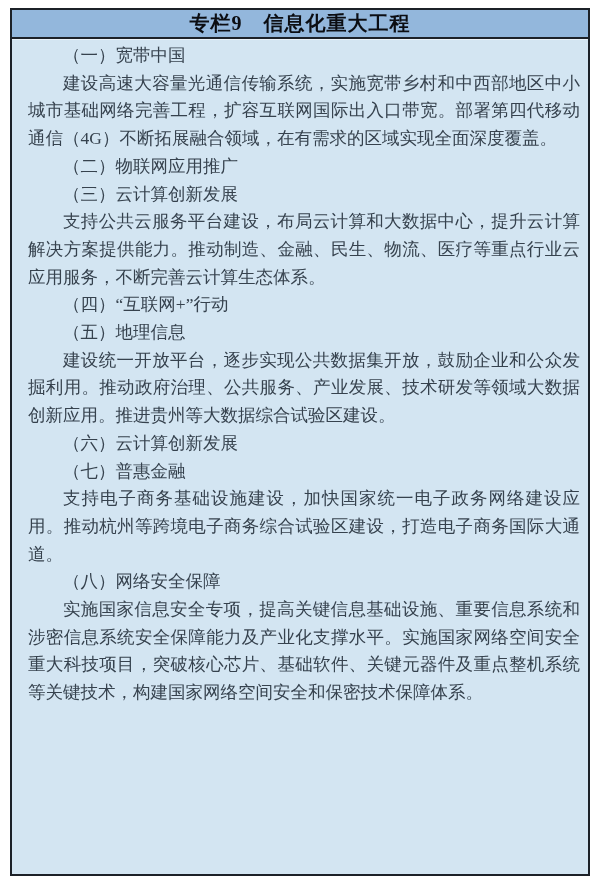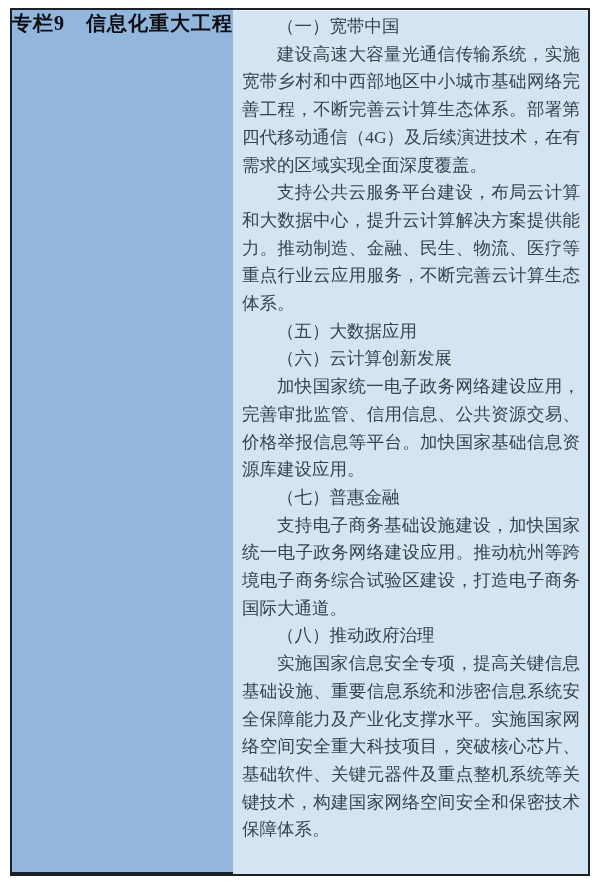--- a/index.html
+++ b/index.html
@@ -13,41 +13,41 @@
     box-sizing: border-box;
     width: 600px; height: 882px;
     padding: 8px 10px 6px 10px;
     background: #ffffff;
   }
   .panel {
     box-sizing: border-box;
     height: 100%;
     border: 2px solid #1c2128;
     display: flex;
-    flex-direction: row;
+    flex-direction: column;
     background: #d3e5f2;
     justify-content: flex-end;
   }
   .panel-header {
     background: #93b7dc;
     border-bottom: 2px solid #1c2128;
     text-align: center;
     font-weight: bold;
     font-size: 20px;
     line-height: 24px;
     padding: 1px 0 2px 0;
     color: #0b0d12;
     letter-spacing: 1px;
     flex: 0 0 auto;
   }
   .panel-body {
     flex: 1 1 auto;
     background: #d3e5f2;
     border-top: 1px solid #eaf2f9;
-    padding: 2px 8px 2px 9px;
+    padding: 2px 8px 2px 16px;
     font-size: 17.5px;
     line-height: 27.7px;
     color: #36424e;
     text-align: justify;
     overflow: hidden;
   }
   .panel-body p {
     margin: 0;
     text-indent: 2em;
   }
@@ -59,32 +59,35 @@
 <body>
 
 <div class="page">
   <div class="panel">
     <div class="panel-header">
       <span>专栏9　信息化重大工程</span>
     </div>
     <div class="panel-body">
 
       <p class="section-heading">（一）宽带中国</p>
-      <p class="section-paragraph">建设高速大容量光通信传输系统，实施宽带乡村和中西部地区中小城市基础网络完善工程，不断完善云计算生态体系。部署第四代移动通信（4G）及后续演进技术，在有需求的区域实现全面深度覆盖。</p>
+      <p class="section-paragraph">建设高速大容量光通信传输系统，实施宽带乡村和中西部地区中小城市基础网络完善工程，扩容互联网国际出入口带宽。部署第四代移动通信（4G）不断拓展融合领域，在有需求的区域实现全面深度覆盖。</p>
 
+      <p class="section-heading">（二）物联网应用推广</p>
 
+      <p class="section-heading">（三）云计算创新发展</p>
       <p class="section-paragraph">支持公共云服务平台建设，布局云计算和大数据中心，提升云计算解决方案提供能力。推动制造、金融、民生、物流、医疗等重点行业云应用服务，不断完善云计算生态体系。</p>
 
+      <p class="section-heading">（四）“互联网+”行动</p>
 
-      <p class="section-heading">（五）大数据应用</p>
+      <p class="section-heading">（五）地理信息</p>
+      <p class="section-paragraph">建设统一开放平台，逐步实现公共数据集开放，鼓励企业和公众发掘利用。推动政府治理、公共服务、产业发展、技术研发等领域大数据创新应用。推进贵州等大数据综合试验区建设。</p>
 
       <p class="section-heading">（六）云计算创新发展</p>
-      <p class="section-paragraph">加快国家统一电子政务网络建设应用，完善审批监管、信用信息、公共资源交易、价格举报信息等平台。加快国家基础信息资源库建设应用。</p>
 
       <p class="section-heading">（七）普惠金融</p>
       <p class="section-paragraph">支持电子商务基础设施建设，加快国家统一电子政务网络建设应用。推动杭州等跨境电子商务综合试验区建设，打造电子商务国际大通道。</p>
 
-      <p class="section-heading">（八）推动政府治理</p>
+      <p class="section-heading">（八）网络安全保障</p>
       <p class="section-paragraph">实施国家信息安全专项，提高关键信息基础设施、重要信息系统和涉密信息系统安全保障能力及产业化支撑水平。实施国家网络空间安全重大科技项目，突破核心芯片、基础软件、关键元器件及重点整机系统等关键技术，构建国家网络空间安全和保密技术保障体系。</p>
 
     </div>
   </div>
 </div>
 
 </body></html>

